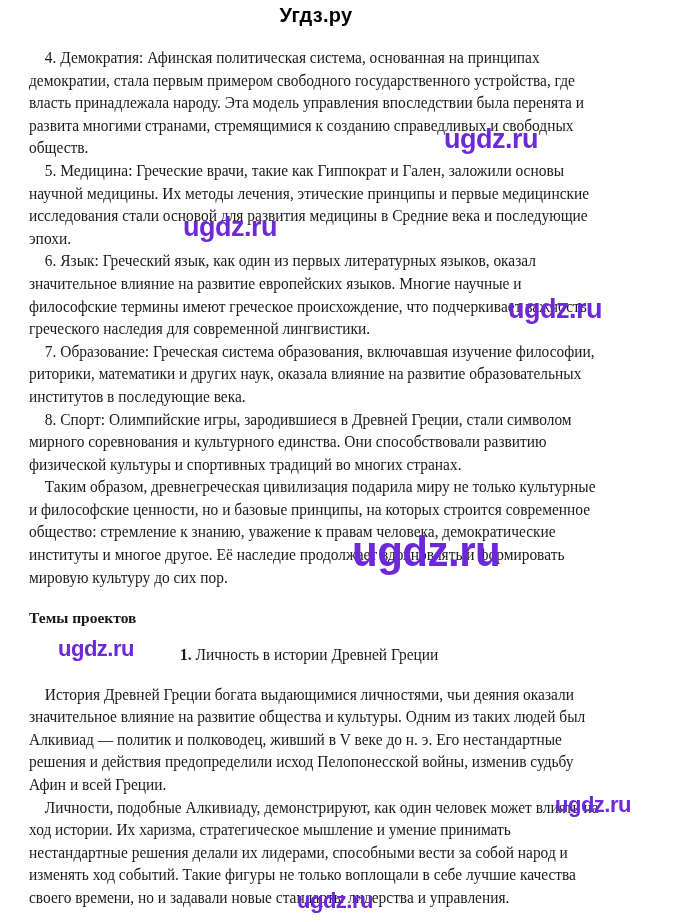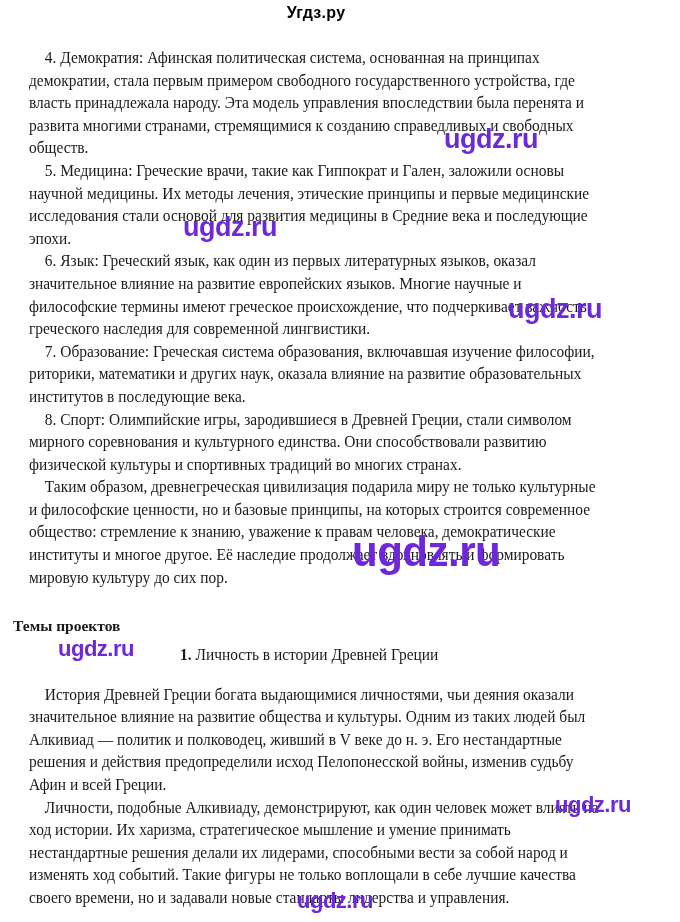--- a/index.html
+++ b/index.html
@@ -4,32 +4,32 @@
 <style>
   html, body { margin: 0; padding: 0; background: #ffffff; }
   body {
     width: 680px; height: 922px; position: relative; overflow: hidden;
     font-family: "Liberation Serif", "DejaVu Serif", serif;
     color: #1a1a1a;
   }
   .header-title {
     position: absolute; top: 4px; left: 0; width: 632px; text-align: center;
     font-family: "Liberation Sans", "DejaVu Sans", sans-serif;
-    font-size: 16px; font-weight: bold; color: #000; letter-spacing: 0.3px;
+    font-size: 20px; font-weight: bold; color: #000; letter-spacing: 0.3px;
   }
   .content {
     position: absolute; left: 29px; top: 47px; width: 630px;
     font-size: 16.6px; line-height: 22.6px;
     transform: scaleX(0.93); transform-origin: left top;
   }
   .line { white-space: nowrap; height: 22.6px; }
   .indent { padding-left: 17px; }
   .heading {
-    position: absolute; left: 13px; top: 609px;
-    font-size: 15.5px; font-weight: bold; margin-top: 8px;
+    position: absolute; left: 29px; top: 609px;
+    font-size: 15.5px; font-weight: bold;
   }
   .project-title {
     position: absolute; left: 180px; top: 645px; font-size: 16.6px;
     transform: scaleX(0.93); transform-origin: left top; white-space: nowrap;
   }
   .project-title b { font-weight: bold; }
   .content2 {
     position: absolute; left: 29px; top: 661px; width: 630px;
     font-size: 16.6px; line-height: 22.6px;
     transform: scaleX(0.93); transform-origin: left top;

